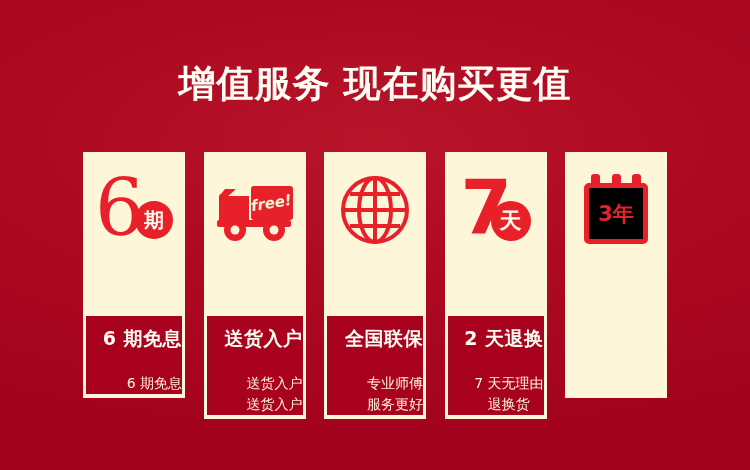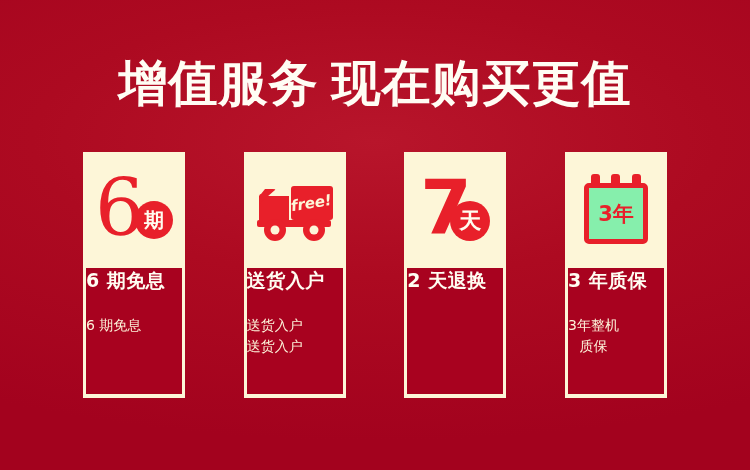--- a/index.html
+++ b/index.html
@@ -24,21 +24,21 @@
   }
 
   
   .headline {
     position: absolute;
     top: 52px;
     left: 0;
     width: 750px;
     text-align: center;
     color: #fffdf4;
-    font-size: 49px;
+    font-size: 37px;
     font-weight: bold;
     letter-spacing: 1px;
     line-height: 64px;
     white-space: nowrap;
   }
   .headline .gap {
     display: inline-block;
     width: 13px;
   }
 
@@ -77,22 +77,24 @@
     background: #fdf6d8;
     padding: 0 3px 4px 3px;
     box-sizing: border-box;
     display: flex;
   }
   .card-body-inner {
     flex: 1 1 auto;
     background: #a8021f;
     display: flex;
     flex-direction: column;
-    align-items: flex-start;
+    align-items: flex-end;
     box-sizing: border-box;
+    padding-top: 10px;
+    margin-top: 48px;
   }
   .card-title {
     color: #fffdf2;
     font-size: 19px;
     font-weight: bold;
     line-height: 25px;
     letter-spacing: 0.5px;
     white-space: nowrap;
   }
   .card-desc {
@@ -196,21 +198,21 @@
     border-radius: 3px 3px 0 0;
   }
   .icon-calendar .cal-frame {
     position: absolute;
     top: 9px;
     left: 2px;
     right: 2px;
     bottom: 2px;
     border: 5px solid #e8202a;
     border-radius: 5px;
-    background: #86efac;
+    background: #000000;
     display: flex;
     align-items: center;
     justify-content: center;
   }
   .icon-calendar .cal-text {
     color: #e8202a;
     font-size: 21px;
     font-weight: bold;
     line-height: 22px;
     white-space: nowrap;
@@ -263,53 +265,71 @@
         <div class="card-body-inner">
           <div class="card-title">送货入户</div>
           <div class="card-desc">
             <div>送货入户</div>
             <div>送货入户</div>
           </div>
         </div>
       </div>
     </div>
 
+    <div class="card">
+      <div class="card-icon">
+        <svg class="icon-globe" viewBox="0 0 72 72">
+          <g fill="none" stroke="#e8202a" stroke-width="4">
+            <circle cx="36" cy="36" r="32"></circle>
+            <line x1="36" y1="4" x2="36" y2="68"></line>
+            <ellipse cx="36" cy="36" rx="16" ry="32"></ellipse>
+            <line x1="4" y1="36" x2="68" y2="36"></line>
+            <line x1="11" y1="20" x2="61" y2="20"></line>
+            <line x1="11" y1="52" x2="61" y2="52"></line>
+          </g>
+        </svg>
+      </div>
+      <div class="card-body">
+        <div class="card-body-inner">
+          <div class="card-title">全国联保</div>
+          <div class="card-desc">
+            <div>专业师傅</div>
+            <div>服务更好</div>
+          </div>
+        </div>
+      </div>
+    </div>
 
     <div class="card">
       <div class="card-icon">
         <div class="icon-seven">
           <span class="numeral">7</span>
           <span class="badge-circle">天</span>
         </div>
       </div>
       <div class="card-body">
         <div class="card-body-inner">
           <div class="card-title">2 天退换</div>
+          <div class="card-desc">
+            <div>7 天无理由</div>
+            <div>退换货</div>
+          </div>
         </div>
       </div>
     </div>
 
     <div class="card">
       <div class="card-icon">
         <div class="icon-calendar">
           <div class="cal-rings">
             <div class="cal-ring"></div>
             <div class="cal-ring"></div>
             <div class="cal-ring"></div>
           </div>
           <div class="cal-frame">
             <span class="cal-text">3年</span>
           </div>
         </div>
       </div>
-      <div class="card-body">
-        <div class="card-body-inner">
-          <div class="card-title">3 年质保</div>
-          <div class="card-desc">
-            <div>3年整机</div>
-            <div>质保</div>
-          </div>
-        </div>
-      </div>
     </div>
 
   </div>
 </div>
 
 </body></html>

